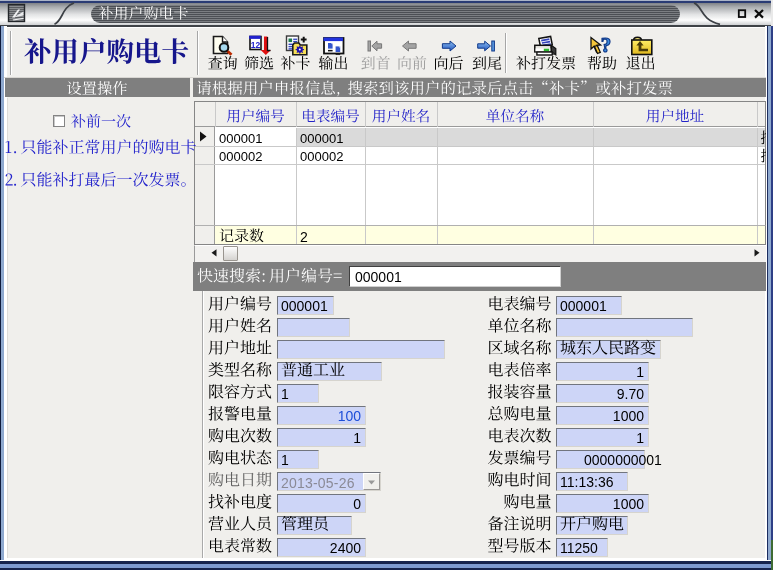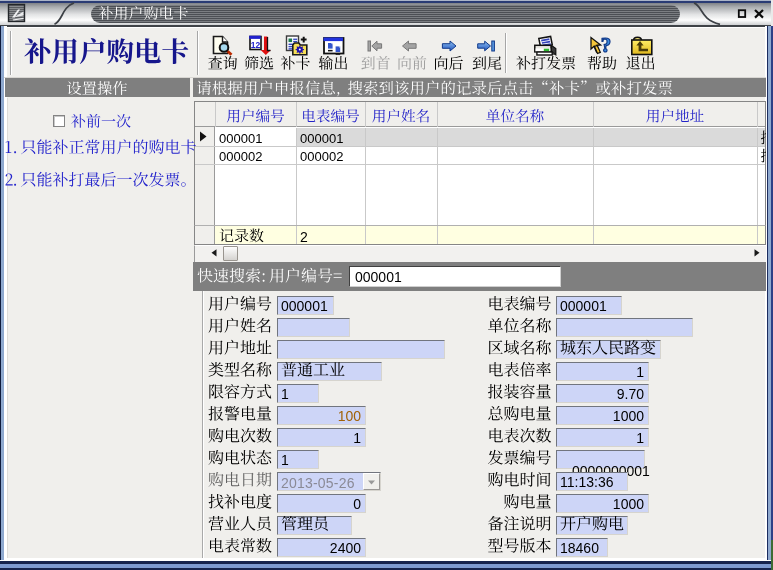--- a/index.html
+++ b/index.html
@@ -68,21 +68,21 @@
 <div style="position:absolute;left:202px;top:291px;width:1px;height:267px;background:#a9a9a9;"></div>
 <div style="position:absolute;left:203px;top:291px;width:1px;height:267px;background:#ffffff;"></div>
 <div style="position:absolute;left:277px;top:296px;width:57px;height:19px;background:#cdd5f7;border-top:1px solid #71757e;border-left:1px solid #71757e;border-bottom:1px solid #d6d4ce;border-right:1px solid #d6d4ce;"></div>
 <div style="position:absolute;left:281px;top:299px;font:13px 'Liberation Sans',sans-serif;line-height:13px;color:#000;white-space:nowrap;font-size:14px;line-height:14px;color:#000000;">000001</div>
 <div style="position:absolute;left:277px;top:318px;width:73px;height:19px;background:#cdd5f7;border-top:1px solid #71757e;border-left:1px solid #71757e;border-bottom:1px solid #d6d4ce;border-right:1px solid #d6d4ce;"></div>
 <div style="position:absolute;left:277px;top:340px;width:168px;height:19px;background:#cdd5f7;border-top:1px solid #71757e;border-left:1px solid #71757e;border-bottom:1px solid #d6d4ce;border-right:1px solid #d6d4ce;"></div>
 <div style="position:absolute;left:277px;top:362px;width:105px;height:19px;background:#cdd5f7;border-top:1px solid #71757e;border-left:1px solid #71757e;border-bottom:1px solid #d6d4ce;border-right:1px solid #d6d4ce;"></div>
 <div style="position:absolute;left:277px;top:384px;width:42px;height:19px;background:#cdd5f7;border-top:1px solid #71757e;border-left:1px solid #71757e;border-bottom:1px solid #d6d4ce;border-right:1px solid #d6d4ce;"></div>
 <div style="position:absolute;left:281px;top:387px;font:13px 'Liberation Sans',sans-serif;line-height:13px;color:#000;white-space:nowrap;font-size:14px;line-height:14px;color:#000000;">1</div>
 <div style="position:absolute;left:277px;top:406px;width:89px;height:19px;background:#cdd5f7;border-top:1px solid #71757e;border-left:1px solid #71757e;border-bottom:1px solid #d6d4ce;border-right:1px solid #d6d4ce;"></div>
-<div style="position:absolute;left:279px;top:409px;width:82px;font:14px 'Liberation Sans',sans-serif;line-height:14px;color:#a16207;text-align:right;white-space:nowrap;">100</div>
+<div style="position:absolute;left:279px;top:409px;width:82px;font:14px 'Liberation Sans',sans-serif;line-height:14px;color:#1d4ed8;text-align:right;white-space:nowrap;">100</div>
 <div style="position:absolute;left:277px;top:428px;width:89px;height:19px;background:#cdd5f7;border-top:1px solid #71757e;border-left:1px solid #71757e;border-bottom:1px solid #d6d4ce;border-right:1px solid #d6d4ce;"></div>
 <div style="position:absolute;left:279px;top:431px;width:82px;font:14px 'Liberation Sans',sans-serif;line-height:14px;color:#000000;text-align:right;white-space:nowrap;">1</div>
 <div style="position:absolute;left:277px;top:450px;width:42px;height:19px;background:#cdd5f7;border-top:1px solid #71757e;border-left:1px solid #71757e;border-bottom:1px solid #d6d4ce;border-right:1px solid #d6d4ce;"></div>
 <div style="position:absolute;left:281px;top:453px;font:13px 'Liberation Sans',sans-serif;line-height:13px;color:#000;white-space:nowrap;font-size:14px;line-height:14px;color:#000000;">1</div>
 <div style="position:absolute;left:277px;top:472px;width:104px;height:19px;background:#cdd5f7;border-top:1px solid #71757e;border-left:1px solid #71757e;border-bottom:1px solid #d6d4ce;border-right:1px solid #d6d4ce;"></div>
 <div style="position:absolute;left:281px;top:476px;font:13px 'Liberation Sans',sans-serif;line-height:13px;color:#000;white-space:nowrap;font-size:14px;line-height:14px;color:#8a8a96;letter-spacing:0.2px;">2013-05-26</div>
 <div style="position:absolute;left:363px;top:473px;width:17px;height:17px;background:#f1f0ed;border:1px solid #ffffff;border-right-color:#9a9896;border-bottom-color:#9a9896;"></div>
 <div style="position:absolute;left:277px;top:494px;width:89px;height:19px;background:#cdd5f7;border-top:1px solid #71757e;border-left:1px solid #71757e;border-bottom:1px solid #d6d4ce;border-right:1px solid #d6d4ce;"></div>
 <div style="position:absolute;left:279px;top:497px;width:82px;font:14px 'Liberation Sans',sans-serif;line-height:14px;color:#000000;text-align:right;white-space:nowrap;">0</div>
 <div style="position:absolute;left:277px;top:516px;width:75px;height:19px;background:#cdd5f7;border-top:1px solid #71757e;border-left:1px solid #71757e;border-bottom:1px solid #d6d4ce;border-right:1px solid #d6d4ce;"></div>
@@ -94,28 +94,28 @@
 <div style="position:absolute;left:556px;top:340px;width:105px;height:19px;background:#cdd5f7;border-top:1px solid #71757e;border-left:1px solid #71757e;border-bottom:1px solid #d6d4ce;border-right:1px solid #d6d4ce;"></div>
 <div style="position:absolute;left:556px;top:362px;width:93px;height:19px;background:#cdd5f7;border-top:1px solid #71757e;border-left:1px solid #71757e;border-bottom:1px solid #d6d4ce;border-right:1px solid #d6d4ce;"></div>
 <div style="position:absolute;left:558px;top:365px;width:86px;font:14px 'Liberation Sans',sans-serif;line-height:14px;color:#000000;text-align:right;white-space:nowrap;">1</div>
 <div style="position:absolute;left:556px;top:384px;width:93px;height:19px;background:#cdd5f7;border-top:1px solid #71757e;border-left:1px solid #71757e;border-bottom:1px solid #d6d4ce;border-right:1px solid #d6d4ce;"></div>
 <div style="position:absolute;left:558px;top:387px;width:86px;font:14px 'Liberation Sans',sans-serif;line-height:14px;color:#000000;text-align:right;white-space:nowrap;">9.70</div>
 <div style="position:absolute;left:556px;top:406px;width:93px;height:19px;background:#cdd5f7;border-top:1px solid #71757e;border-left:1px solid #71757e;border-bottom:1px solid #d6d4ce;border-right:1px solid #d6d4ce;"></div>
 <div style="position:absolute;left:558px;top:409px;width:86px;font:14px 'Liberation Sans',sans-serif;line-height:14px;color:#000000;text-align:right;white-space:nowrap;">1000</div>
 <div style="position:absolute;left:556px;top:428px;width:93px;height:19px;background:#cdd5f7;border-top:1px solid #71757e;border-left:1px solid #71757e;border-bottom:1px solid #d6d4ce;border-right:1px solid #d6d4ce;"></div>
 <div style="position:absolute;left:558px;top:431px;width:86px;font:14px 'Liberation Sans',sans-serif;line-height:14px;color:#000000;text-align:right;white-space:nowrap;">1</div>
 <div style="position:absolute;left:556px;top:450px;width:89px;height:19px;background:#cdd5f7;border-top:1px solid #71757e;border-left:1px solid #71757e;border-bottom:1px solid #d6d4ce;border-right:1px solid #d6d4ce;"></div>
-<div style="position:absolute;left:572px;top:453px;font:13px 'Liberation Sans',sans-serif;line-height:13px;color:#000;white-space:nowrap;font-size:14px;line-height:14px;color:#000000;margin-top:11px;">0000000001</div>
+<div style="position:absolute;left:584px;top:453px;font:13px 'Liberation Sans',sans-serif;line-height:13px;color:#000;white-space:nowrap;font-size:14px;line-height:14px;color:#000000;">0000000001</div>
 <div style="position:absolute;left:556px;top:472px;width:72px;height:19px;background:#cdd5f7;border-top:1px solid #71757e;border-left:1px solid #71757e;border-bottom:1px solid #d6d4ce;border-right:1px solid #d6d4ce;"></div>
 <div style="position:absolute;left:560px;top:475px;font:13px 'Liberation Sans',sans-serif;line-height:13px;color:#000;white-space:nowrap;font-size:14px;line-height:14px;color:#000000;">11:13:36</div>
 <div style="position:absolute;left:556px;top:494px;width:93px;height:19px;background:#cdd5f7;border-top:1px solid #71757e;border-left:1px solid #71757e;border-bottom:1px solid #d6d4ce;border-right:1px solid #d6d4ce;"></div>
 <div style="position:absolute;left:558px;top:497px;width:86px;font:14px 'Liberation Sans',sans-serif;line-height:14px;color:#000000;text-align:right;white-space:nowrap;">1000</div>
 <div style="position:absolute;left:556px;top:516px;width:72px;height:19px;background:#cdd5f7;border-top:1px solid #71757e;border-left:1px solid #71757e;border-bottom:1px solid #d6d4ce;border-right:1px solid #d6d4ce;"></div>
 <div style="position:absolute;left:556px;top:538px;width:52px;height:19px;background:#cdd5f7;border-top:1px solid #71757e;border-left:1px solid #71757e;border-bottom:1px solid #d6d4ce;border-right:1px solid #d6d4ce;"></div>
-<div style="position:absolute;left:560px;top:541px;font:13px 'Liberation Sans',sans-serif;line-height:13px;color:#000;white-space:nowrap;font-size:14px;line-height:14px;color:#000000;">18460</div>
+<div style="position:absolute;left:560px;top:541px;font:13px 'Liberation Sans',sans-serif;line-height:13px;color:#000;white-space:nowrap;font-size:14px;line-height:14px;color:#000000;">11250</div>
 <div style="position:absolute;left:53px;top:115px;width:12px;height:12px;background:#ffffff;border:1px solid #848484;box-shadow:inset 1px 1px 0 #c9c9c9;"></div>
 <div style="position:absolute;left:219px;top:131.5px;font:13px 'Liberation Sans',sans-serif;line-height:13px;color:#000;white-space:nowrap;">000001</div>
 <div style="position:absolute;left:300px;top:131.5px;font:13px 'Liberation Sans',sans-serif;line-height:13px;color:#000;white-space:nowrap;">000001</div>
 <div style="position:absolute;left:219px;top:149.8px;font:13px 'Liberation Sans',sans-serif;line-height:13px;color:#000;white-space:nowrap;">000002</div>
 <div style="position:absolute;left:300px;top:149.8px;font:13px 'Liberation Sans',sans-serif;line-height:13px;color:#000;white-space:nowrap;">000002</div>
 <div style="position:absolute;left:300px;top:230px;font:13px 'Liberation Sans',sans-serif;line-height:13px;color:#000;white-space:nowrap;font-size:14px;line-height:14px;">2</div>
 <div style="position:absolute;left:355px;top:270px;font:13px 'Liberation Sans',sans-serif;line-height:13px;color:#000;white-space:nowrap;font-size:14px;line-height:14px;">000001</div>
 <svg width="773" height="570" style="position:absolute;left:0;top:0;z-index:50">
 <defs>
 <linearGradient id="bg1" x1="0" y1="0" x2="0" y2="1">

